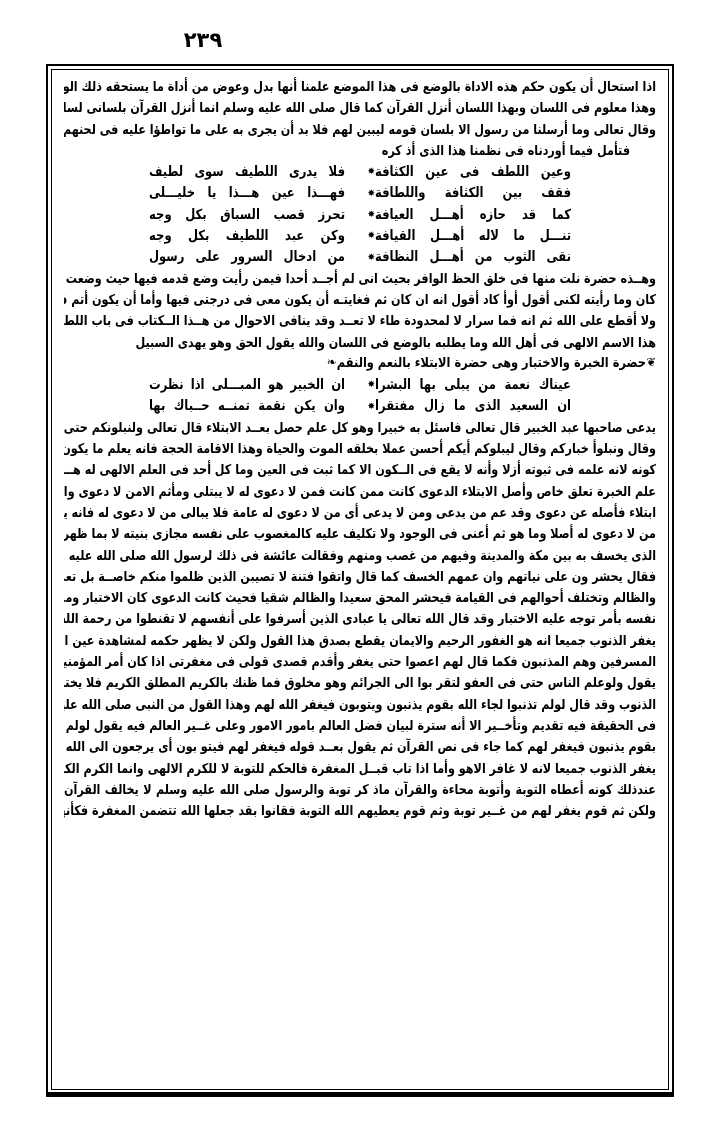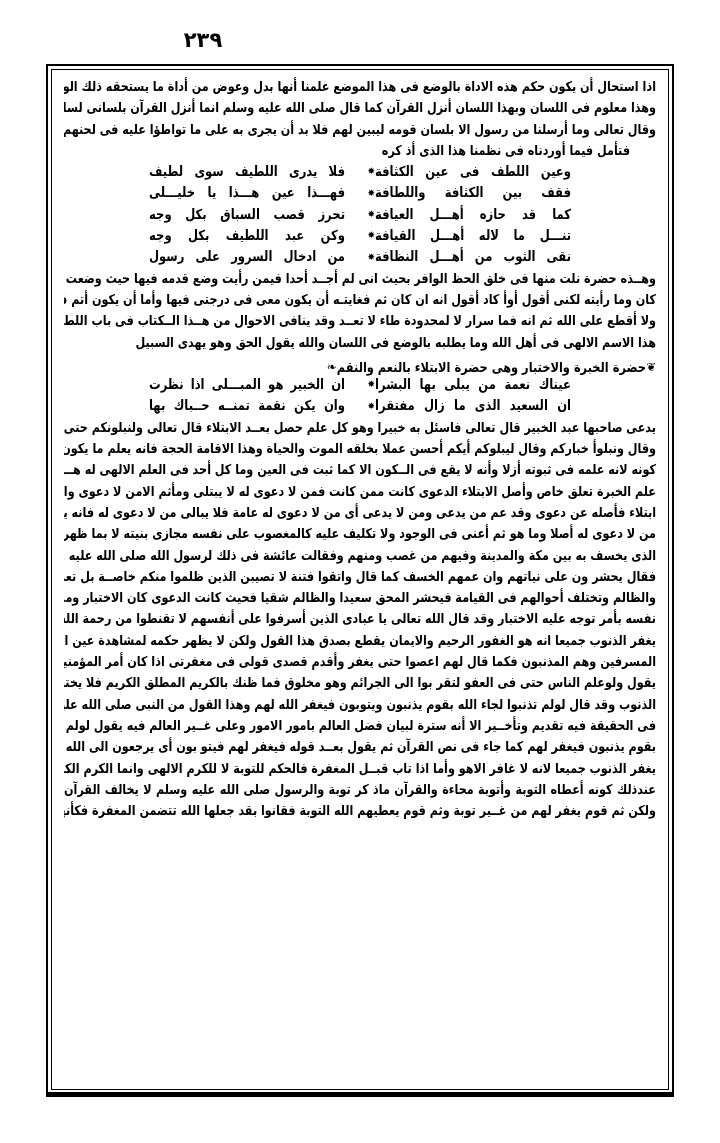--- a/index.html
+++ b/index.html
@@ -145,21 +145,21 @@
   .verse .star {
     width: 30px;
     text-align: center;
     font-size: 9px;
     line-height: 1;
   }
 
   
   .heading {
     height: 21.3px;
-    line-height: 27px;
+    line-height: 17px;
     text-align: center;
     direction: rtl;
     white-space: nowrap;
   }
   .heading .flourish {
     font-size: 12px;
     font-weight: 700;
     vertical-align: middle;
   }
   .heading .htext {

